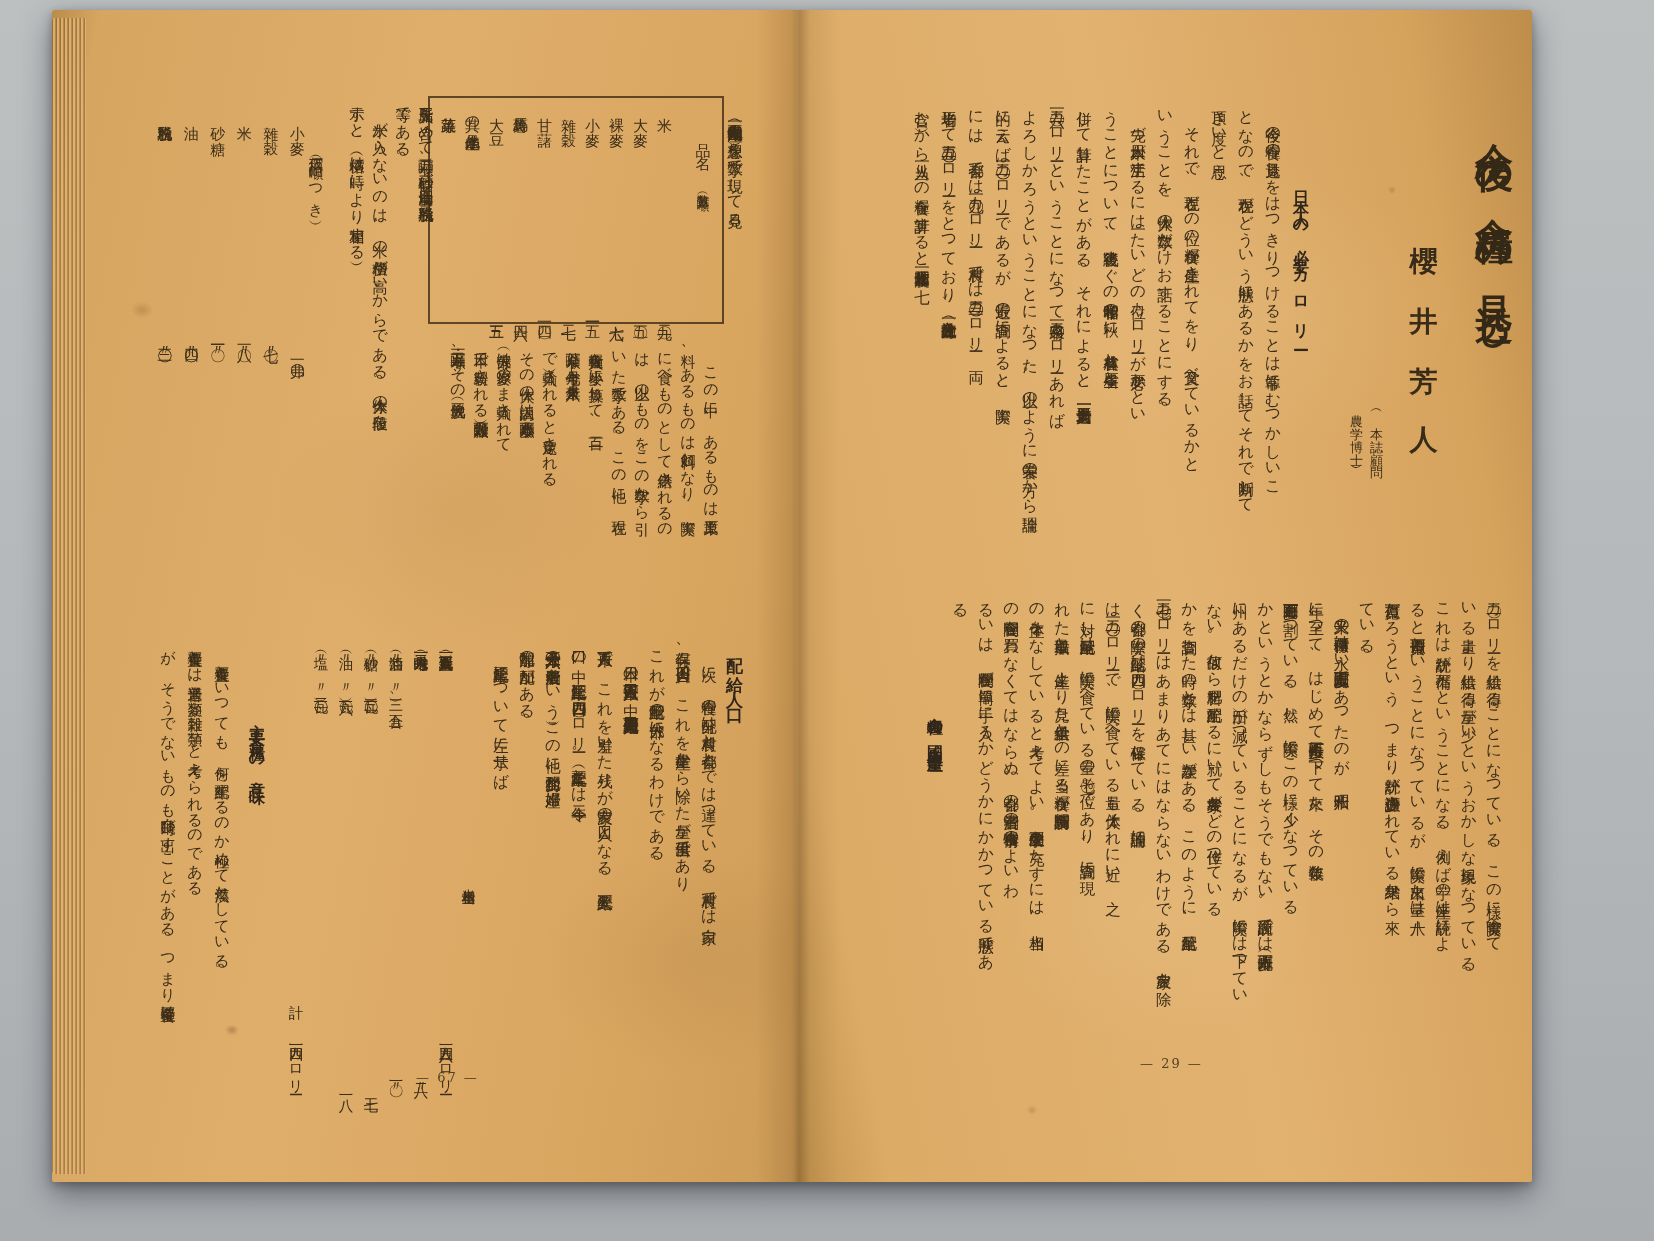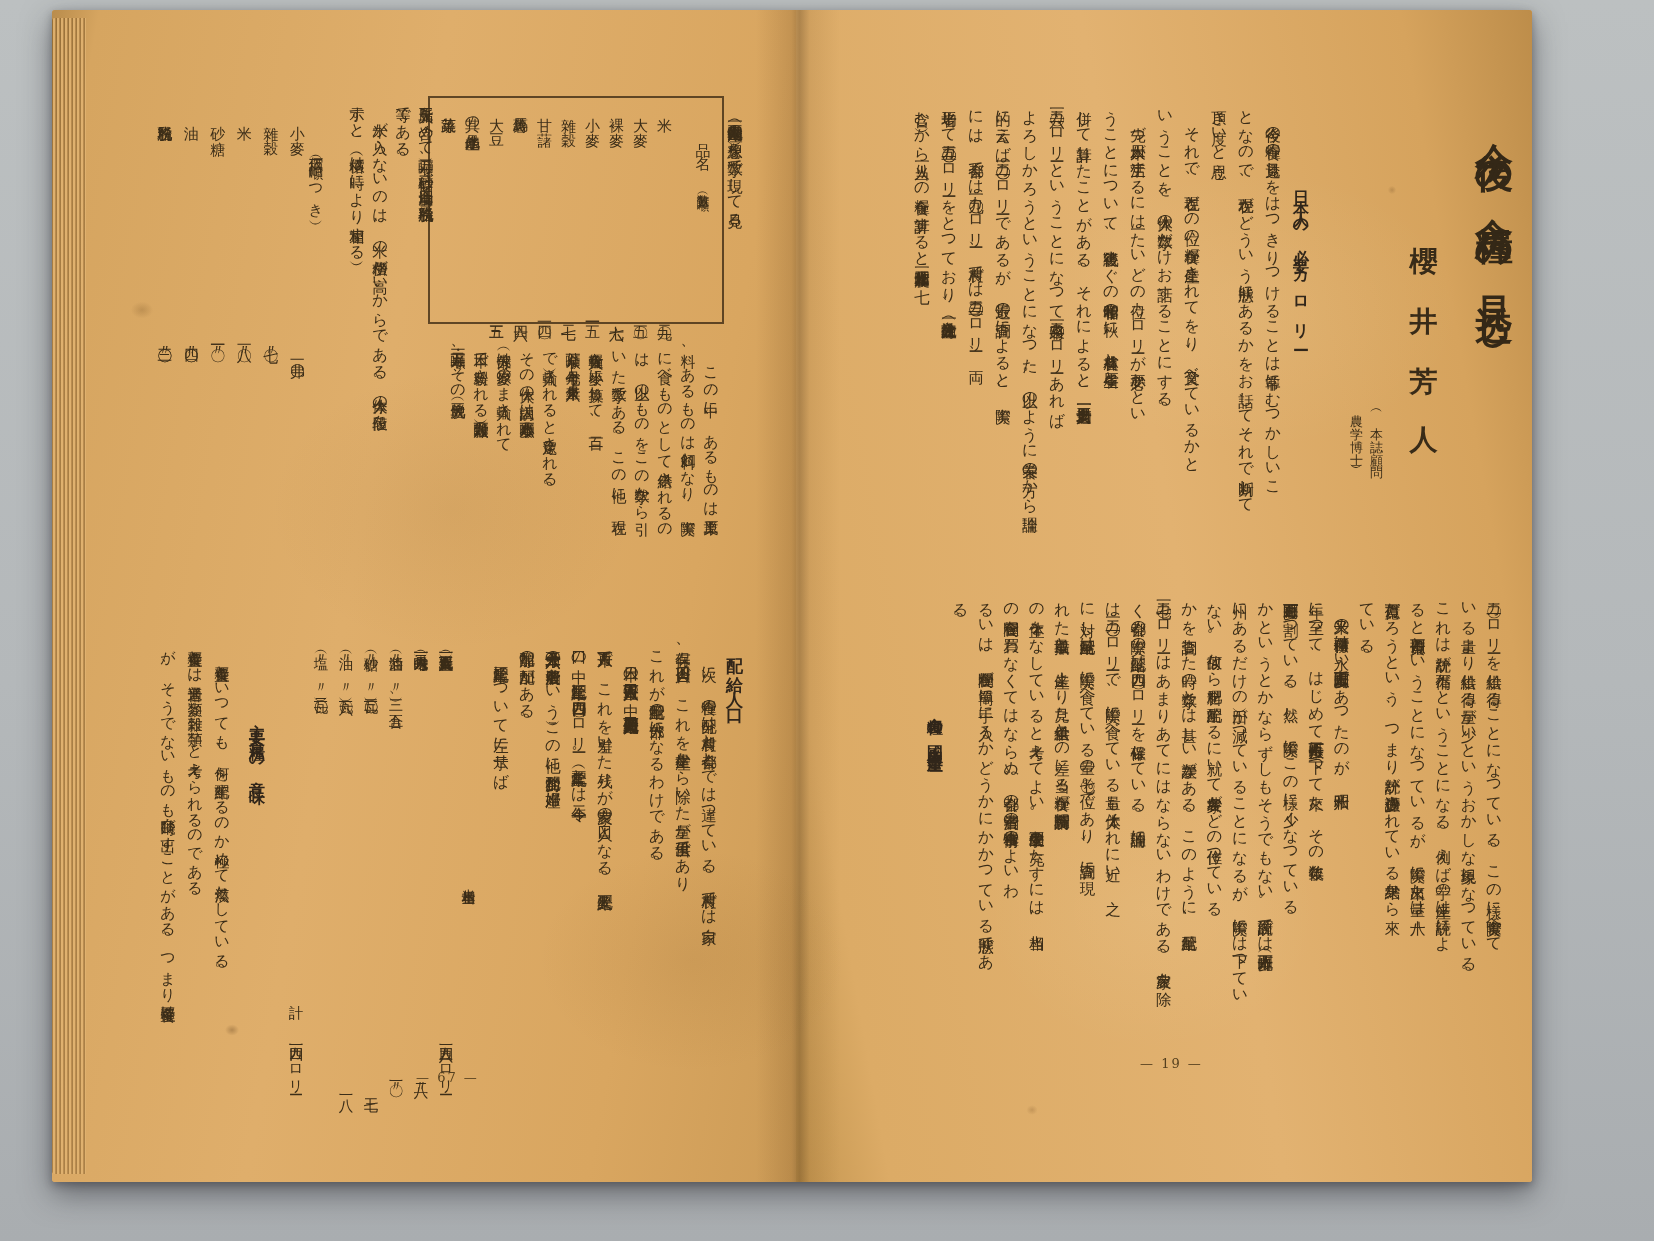--- a/index.html
+++ b/index.html
@@ -117,21 +117,21 @@
       <div class="vline">く都会の実際の配給は一四四〇カロリーを確保している。理論的に</div>
       <div class="vline">は二一〇〇カロリーで、実際に食べている量も大体それに近い。之</div>
       <div class="vline">に対し配給量は、実際に食べている量の七〇％位であり、調査に現</div>
       <div class="vline">れた攝取量と、生産より見た供給量との差に当る食糧が所謂闇食糧</div>
       <div class="vline">の主体をなしていると考えてよい。生理的要求を充たすには、相当</div>
       <div class="vline">の闇食糧を買わなくてはならぬ。都会の消費者の食糧事情のよいわ</div>
       <div class="vline">るいは、闇食糧が簡單に手に入るかどうかにかかつている狀態であ</div>
       <div class="vline">る。</div>
     </div>
   <div id="r-h2" class="vflow heading">食糧の國内生産量</div>
-  <div id="pg36" class="pagenum">— 19 —</div>
+  <div id="pg36" class="pagenum">— 29 —</div>
 
   <div id="l-open" class="vflow">　今國內生産量（一九五〇年の豫想）を数字で現して見る。</div>
 
   <div id="l-table">
     <div class="t-inner">
       <div class="t-header">
         <span class="th-name">品名</span>
         <span class="th-qty">数量（万噸）</span>
       </div>
       <div class="t-rows">

